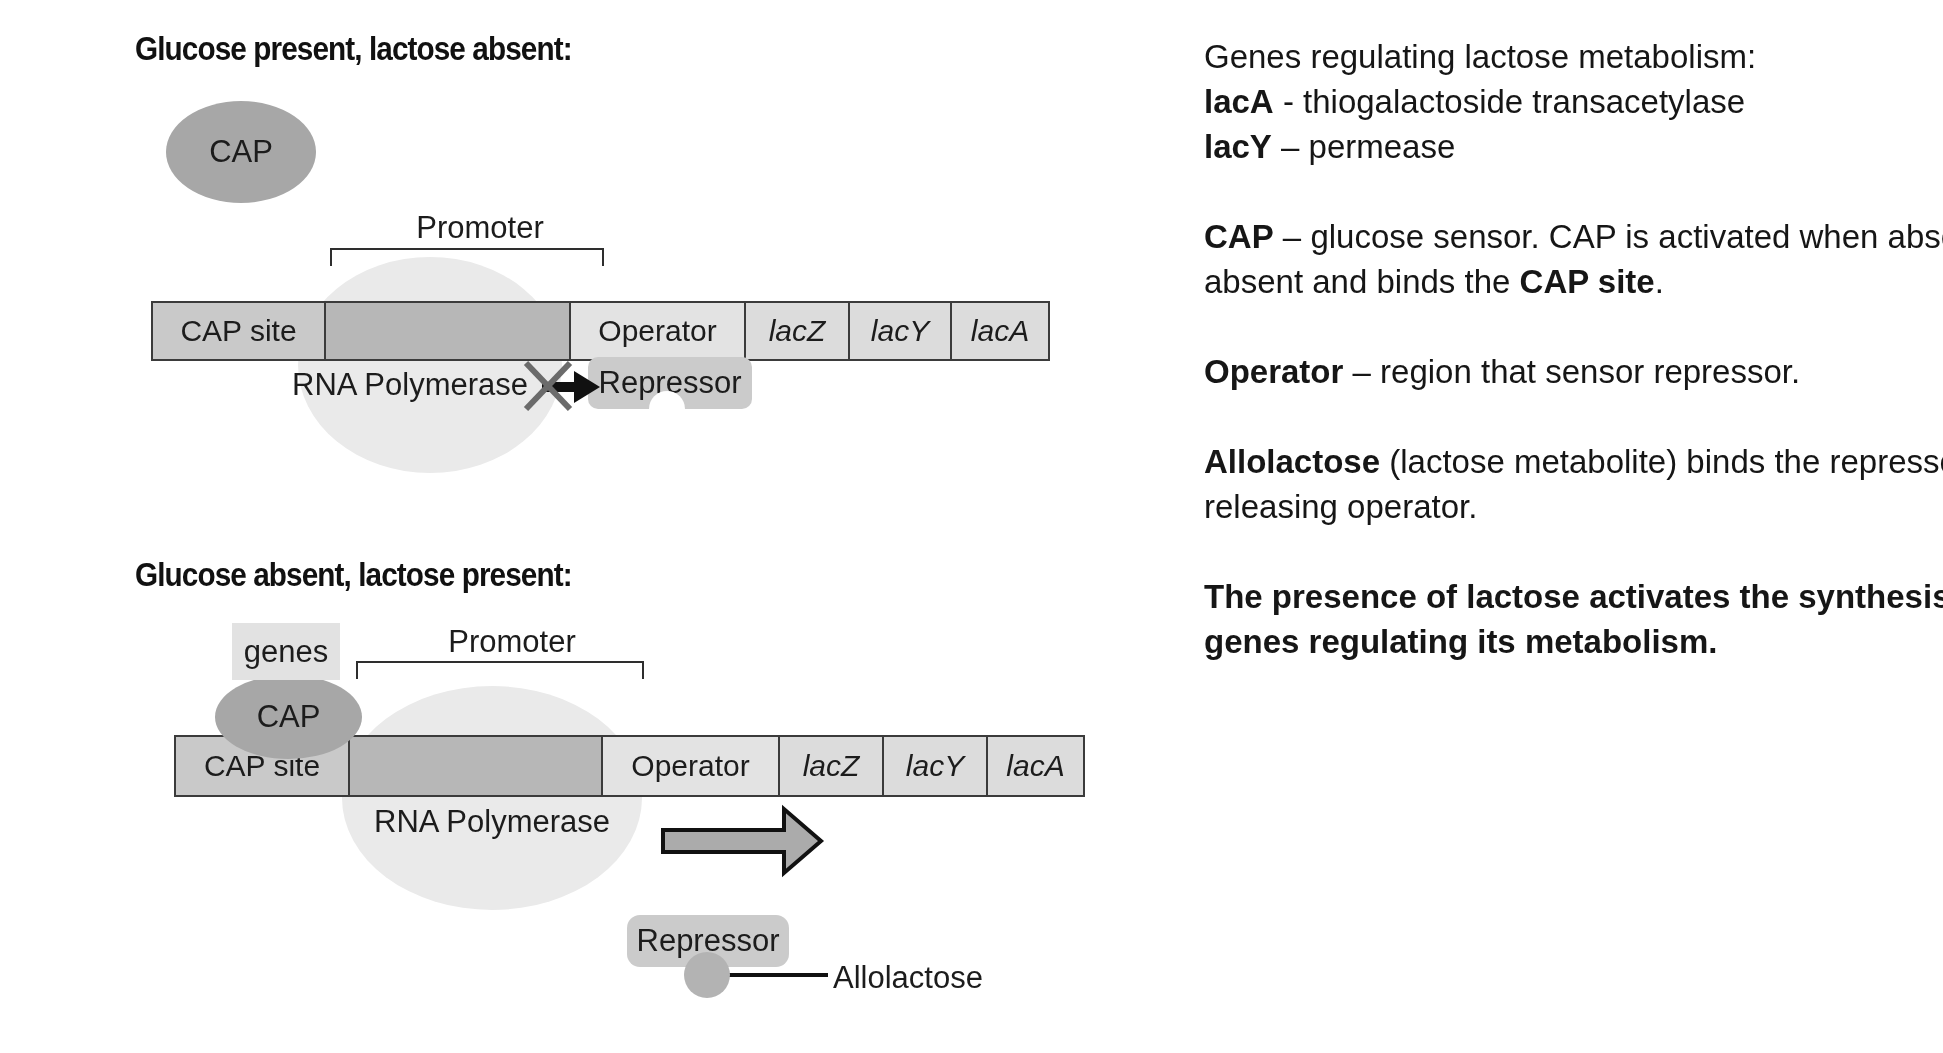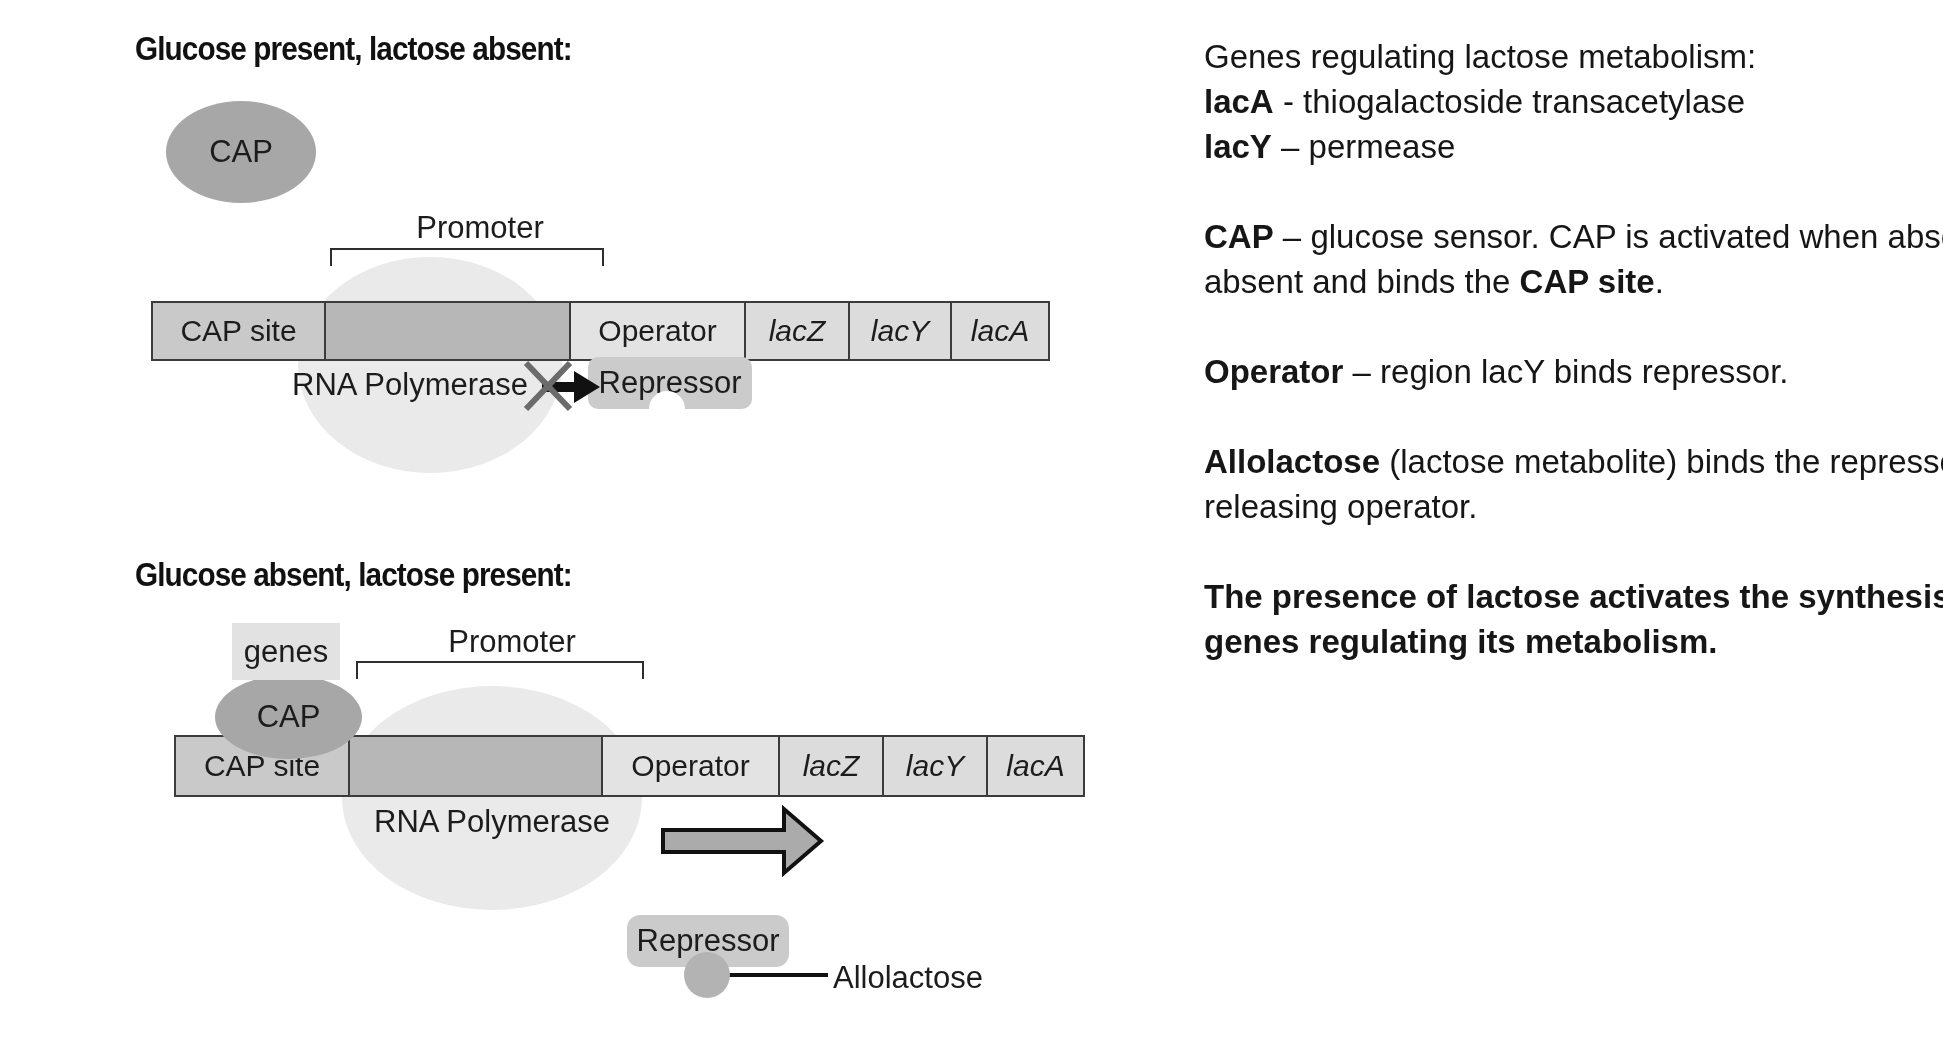--- a/index.html
+++ b/index.html
@@ -128,21 +128,21 @@
   <div class="abs notes" style="left:1204px;top:34px;">
       <div class="note-block">
         <div class="note-line"><span>Genes regulating lactose metabolism:</span></div>
         <div class="note-line"><span class="b">lacA</span><span> - thiogalactoside transacetylase</span></div>
         <div class="note-line"><span class="b">lacY</span><span> – permease</span></div>
       </div>
       <div class="note-block">
         <div class="note-line"><span class="b">CAP</span><span> – glucose sensor. CAP is activated when absent absent and binds the </span><span class="b">CAP site</span><span>.</span></div>
       </div>
       <div class="note-block">
-        <div class="note-line"><span class="b">Operator</span><span> – region lacY binds repressor.</span></div>
+        <div class="note-line"><span class="b">Operator</span><span> – region that sensor repressor.</span></div>
       </div>
       <div class="note-block">
         <div class="note-line"><span class="b">Allolactose</span><span> (lactose metabolite) binds the repressor releasing operator.</span></div>
       </div>
       <div class="note-block">
         <div class="note-line"><span>The presence of lactose activates the synthesis of genes regulating its metabolism.</span></div>
       </div>
     </div>
 
 </div>

